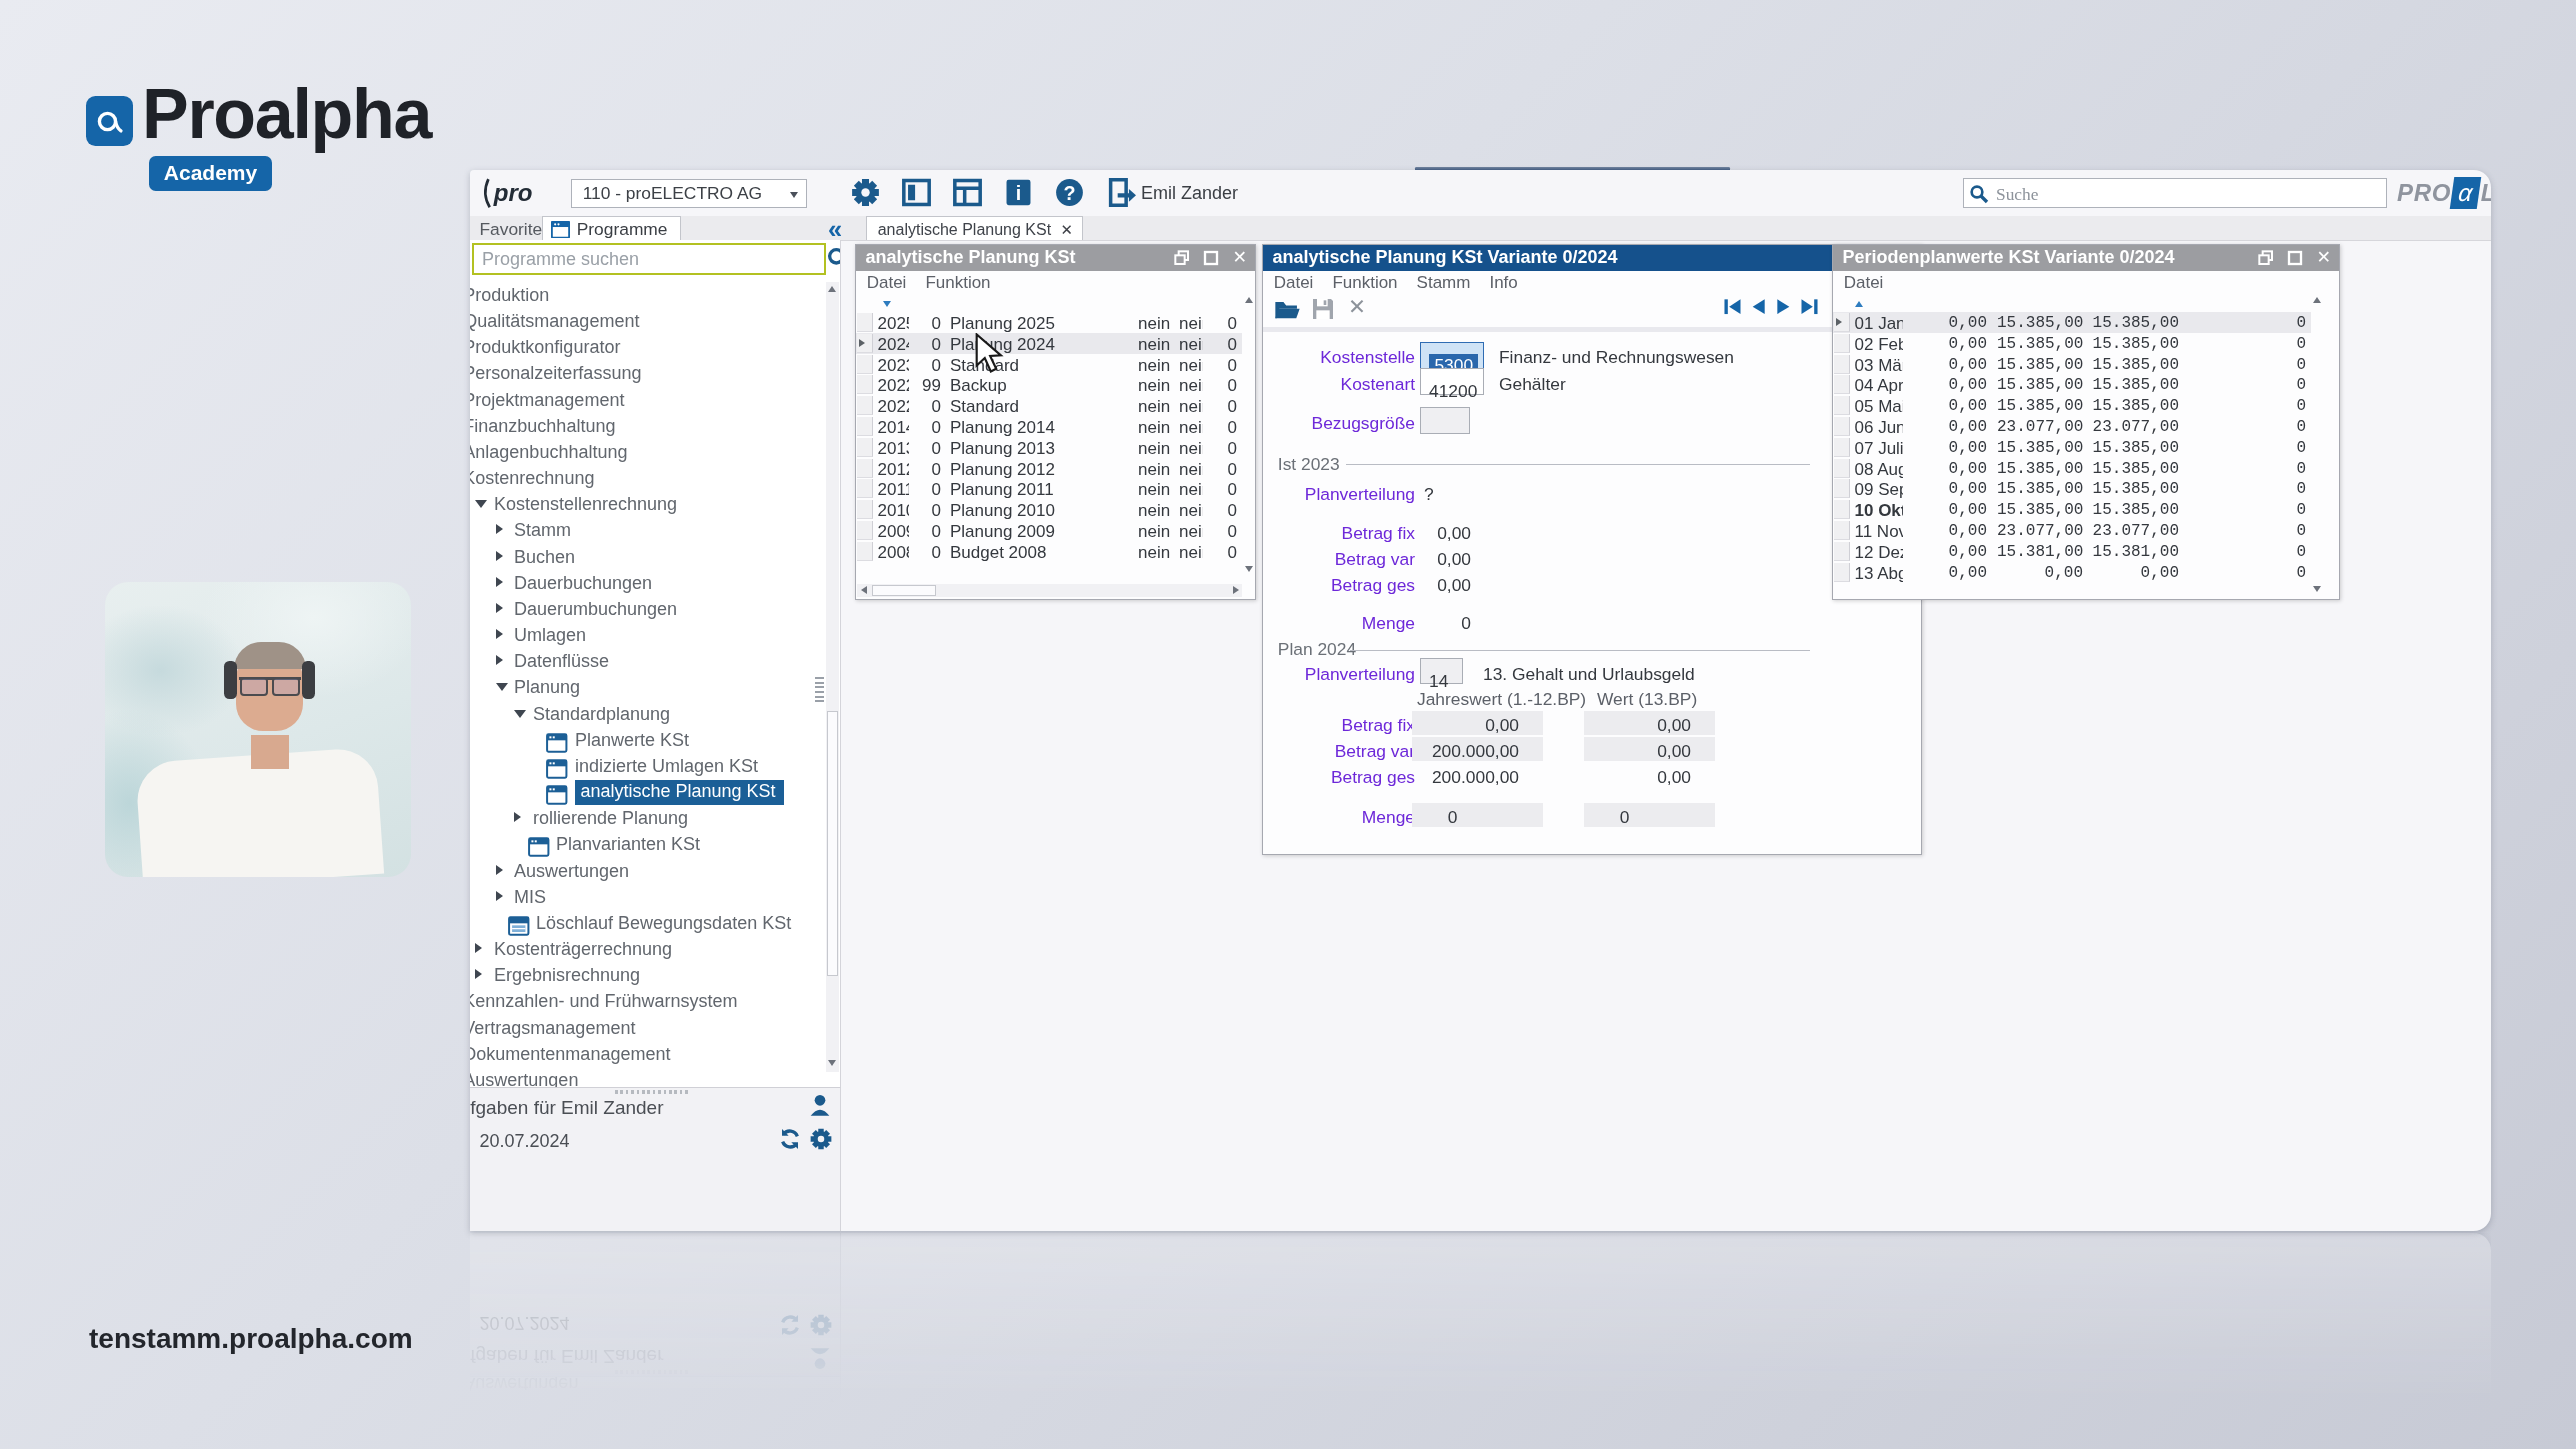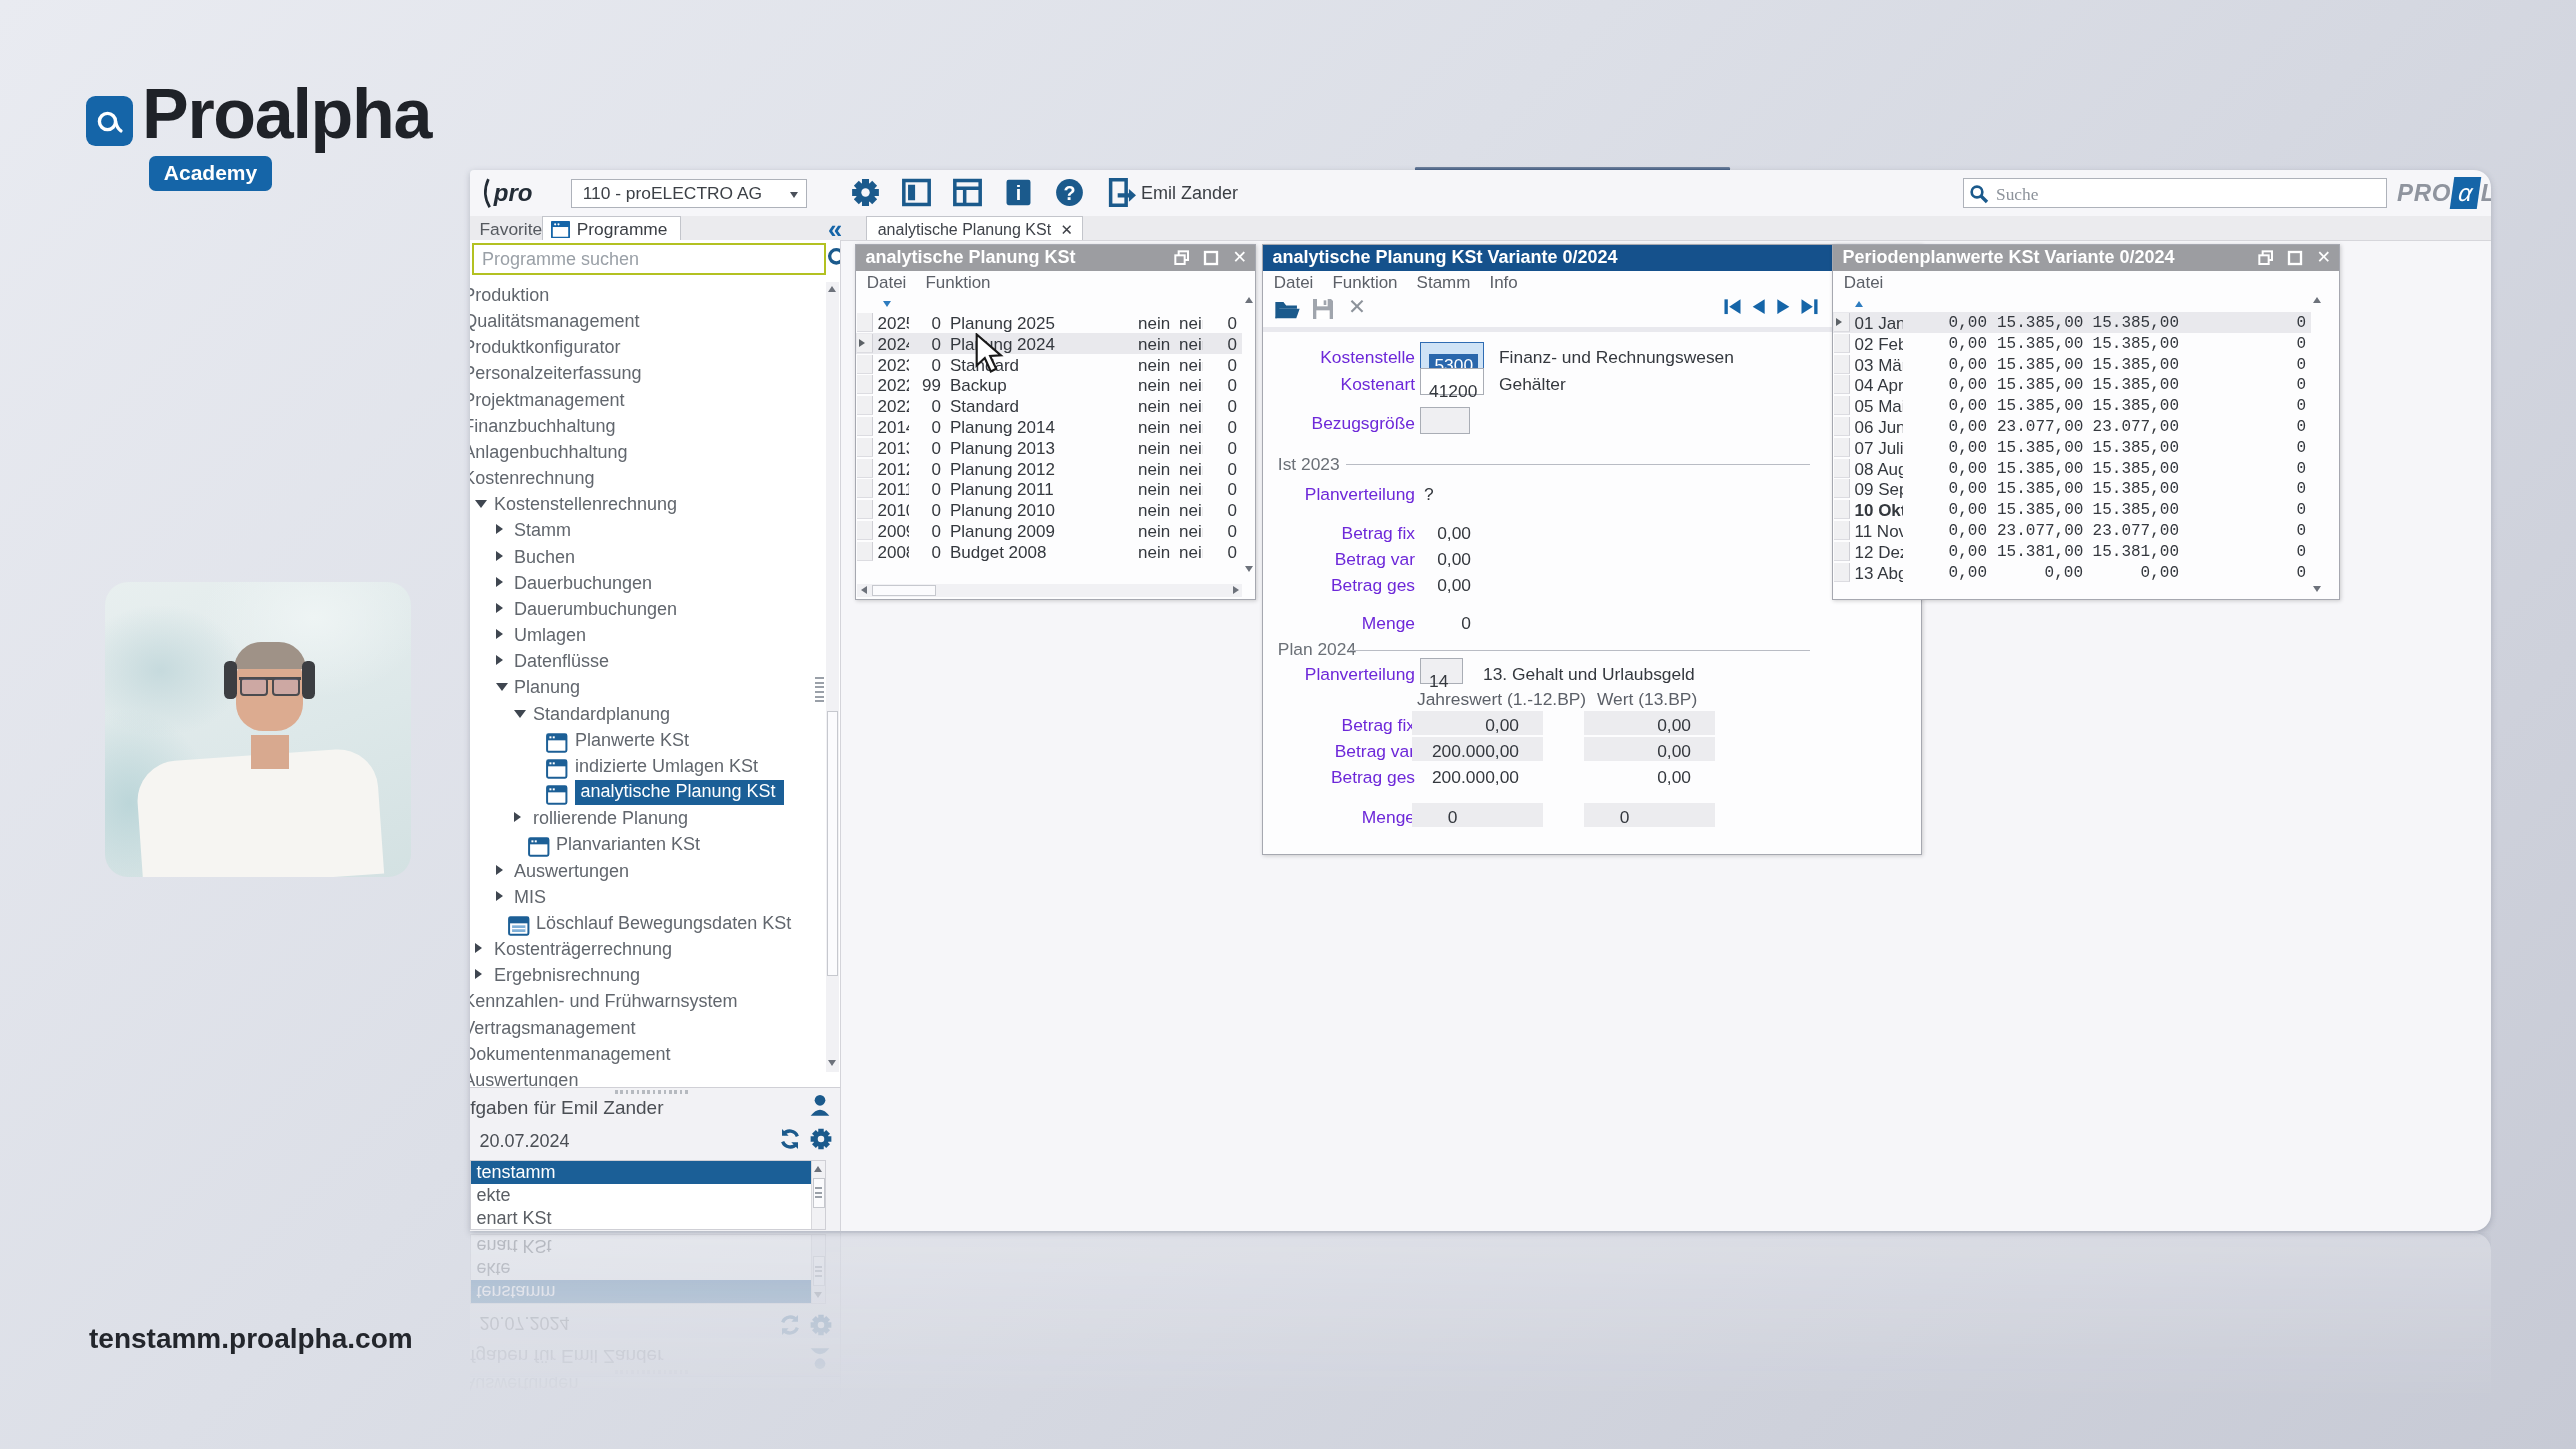--- a/index.html
+++ b/index.html
@@ -411,32 +411,20 @@
     <svg style="position:absolute;right:6.7px;top:39px" width="24" height="24" viewBox="0 0 44 44">
         <g stroke="#1b5a8c" stroke-width="10">
           <line x1="22" y1="3" x2="22" y2="41"></line>
           <line x1="3" y1="22" x2="41" y2="22"></line>
           <line x1="9" y1="9" x2="35" y2="35"></line>
           <line x1="35" y1="9" x2="9" y2="35"></line>
         </g>
         <circle cx="22" cy="22" r="14" fill="#1b5a8c"></circle>
         <circle cx="22" cy="22" r="6" fill="#f2f2f5"></circle>
       </svg>
-    <div class="taskslist">
-      <div id="tasksrows">
-          <div class="taskrow sel" style="top: 0px;">tenstamm</div>
-          <div class="taskrow" style="top: 23px;">ekte</div>
-          <div class="taskrow" style="top: 46px;">enart KSt</div>
-        </div>
-      <div class="tvscroll">
-        <span class="sb-up" style="left:2px;top:5.4px"></span>
-        <div class="thumb" style="position:absolute;left:0.7px;top:17.4px;width:12px;height:29.5px;background:#fbfbfd;border:0.7px solid #c6c8ce"></div>
-        <div class="grip" style="left:3.4px;top:25.5px;width:6.7px;height:13.4px"></div>
-      </div>
-    </div>
   </div>
 
   <div class="win" id="win1" style="left:385px;top:74px;width:401px;height:356px">
     <div class="tbar gray">
       <span>analytische Planung KSt</span>
       <span class="ticons">
         <svg width="16" height="16" viewBox="0 0 24 24">
             <rect x="7" y="2" width="14" height="13" fill="none" stroke="#fff" stroke-width="3"></rect>
             <rect x="2" y="8" width="14" height="13" fill="#9c9da1" stroke="#fff" stroke-width="3"></rect>
           </svg>

